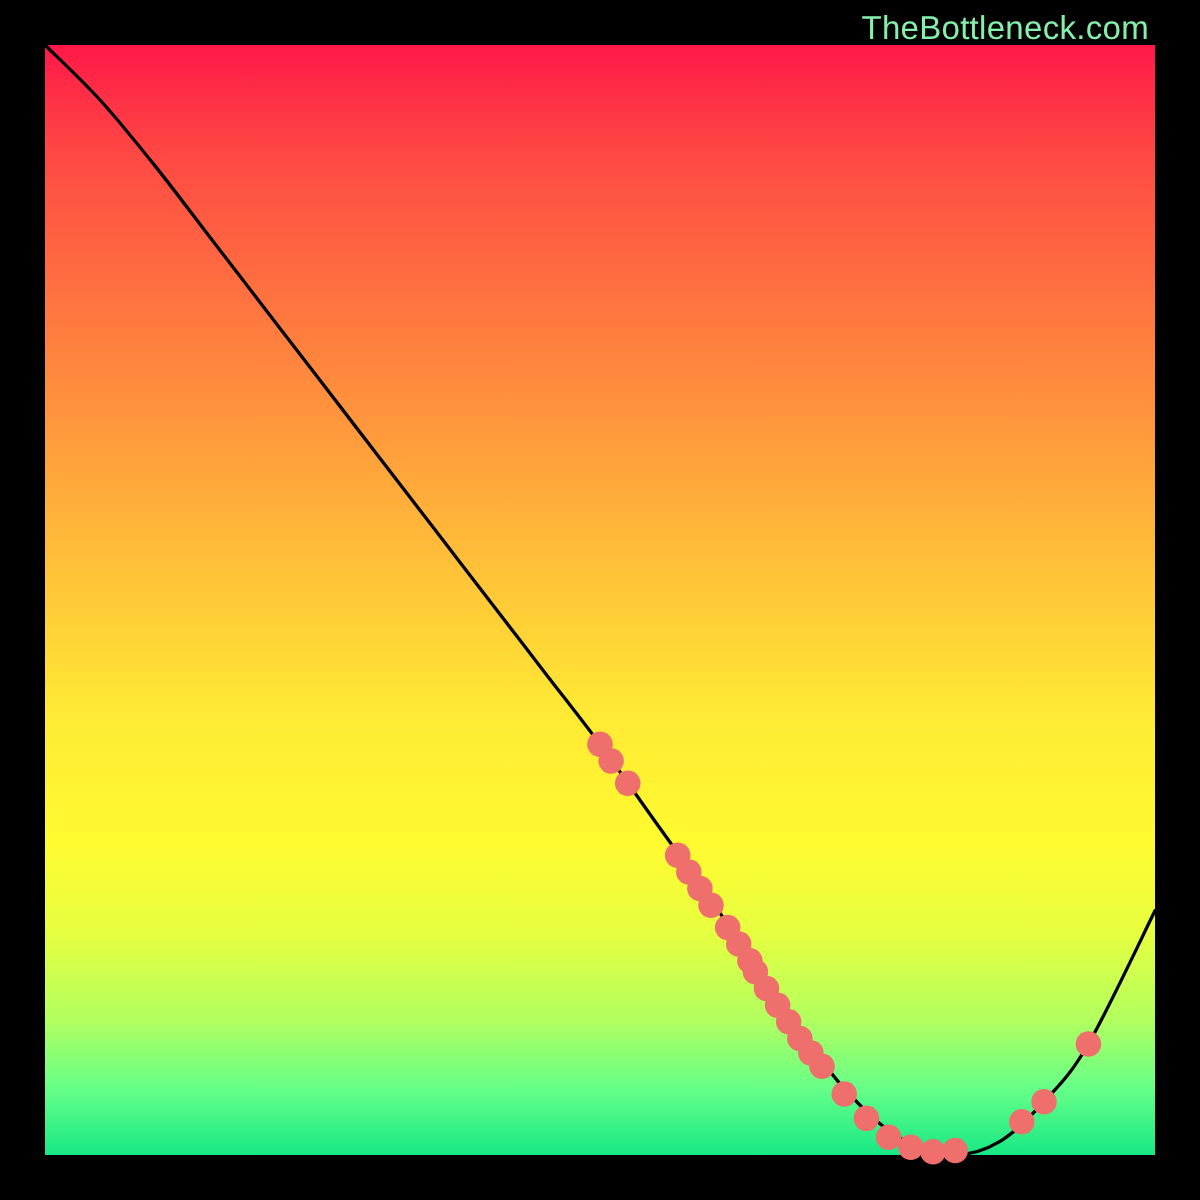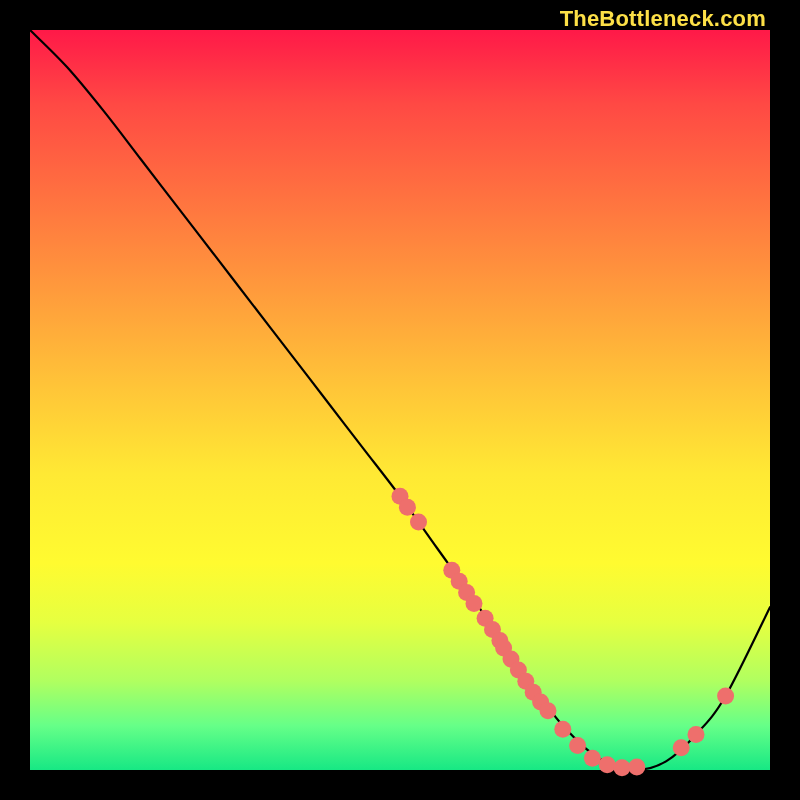--- a/index.html
+++ b/index.html
@@ -26,23 +26,23 @@
       #fffb30 72%,
       #e6ff40 80%,
       #b0ff60 88%,
       #66ff88 94%,
       #17e884 100%);
   }
   .watermark {
     position: absolute;
     top: 6px;
     right: 34px;
-    color: #fde047;
+    color: #86efac;
     font-size: 22px;
-    font-weight: 700;
+    font-weight: 400;
     letter-spacing: 0.2px;
     user-select: none;
   }
   svg.plot {
     position: absolute;
     left: 0;
     top: 0;
     width: 740px;
     height: 740px;
     overflow: visible;

